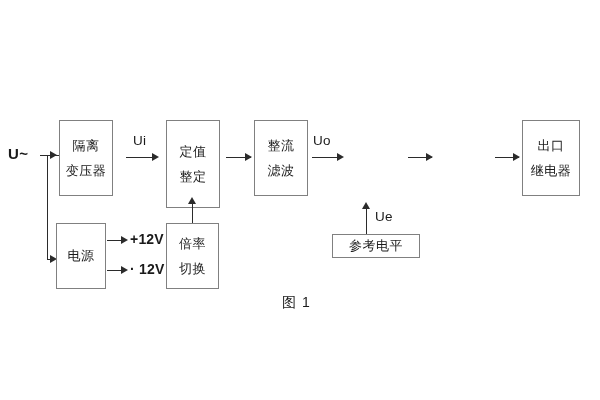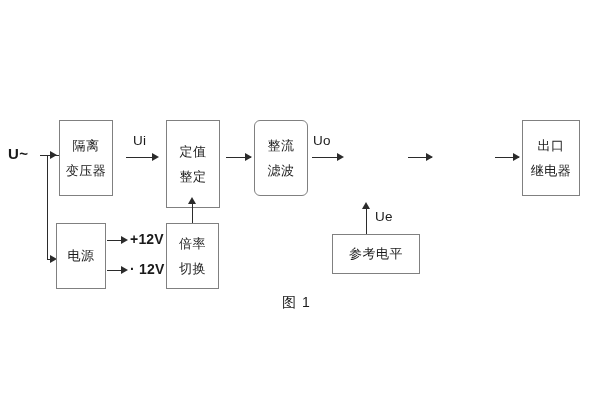--- a/index.html
+++ b/index.html
@@ -104,21 +104,21 @@
   <div class="arr-r" style="left:152px; top:153px;"></div>
 
   <div class="blk" style="left:166px; top:120px; width:54px; height:88px;">
     <span>定值</span>
     <span>整定</span>
   </div>
 
   <div class="hline" style="left:226px; top:157px; width:25px;"></div>
   <div class="arr-r" style="left:245px; top:153px;"></div>
 
-  <div class="blk" style="left:254px; top:120px; width:54px; height:76px;border-radius:6px;">
+  <div class="blk" style="left:254px; top:120px; width:54px; height:76px;">
     <span>整流</span>
     <span>滤波</span>
   </div>
 
   <div class="lbl lbl-sig" style="left:313px; top:133px;">Uo</div>
   <div class="hline" style="left:312px; top:157px; width:28px;"></div>
   <div class="arr-r" style="left:337px; top:153px;"></div>
 
 
   <div class="hline" style="left:408px; top:157px; width:24px;"></div>
@@ -146,21 +146,21 @@
   <div class="lbl lbl-rail" style="left:130px; top:261px;">· 12V</div>
 
   <div class="blk" style="left:166px; top:223px; width:53px; height:66px;">
     <span>倍率</span>
     <span>切换</span>
   </div>
 
   <div class="vline" style="left:192px; top:203px; height:20px;"></div>
   <div class="arr-u" style="left:188px; top:197px;"></div>
 
-  <div class="blk" style="left:332px; top:234px; width:88px; height:40px; font-size:13px;">
+  <div class="blk" style="left:332px; top:234px; width:88px; height:24px; font-size:13px;">
     <span>参考电平</span>
   </div>
 
   <div class="vline" style="left:366px; top:208px; height:26px;"></div>
   <div class="arr-u" style="left:362px; top:202px;"></div>
   <div class="lbl lbl-sig" style="left:375px; top:209px;">Ue</div>
 
   <div class="caption" style="left:282px; top:294px;">图 1</div>
 
 </div>

